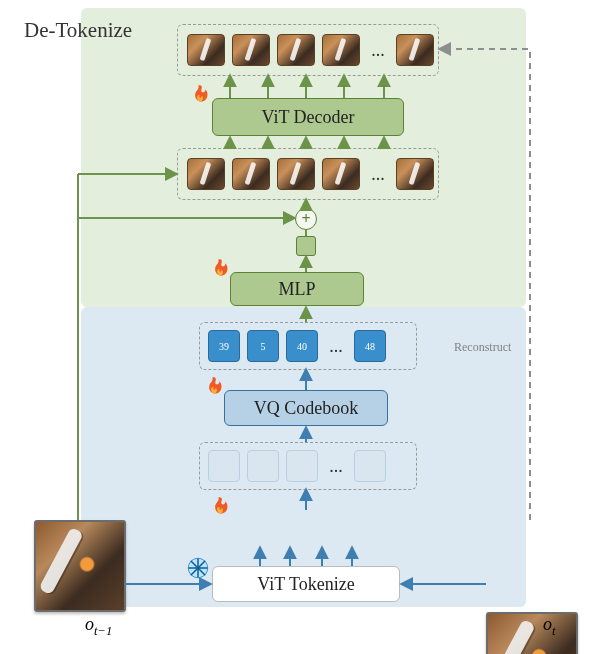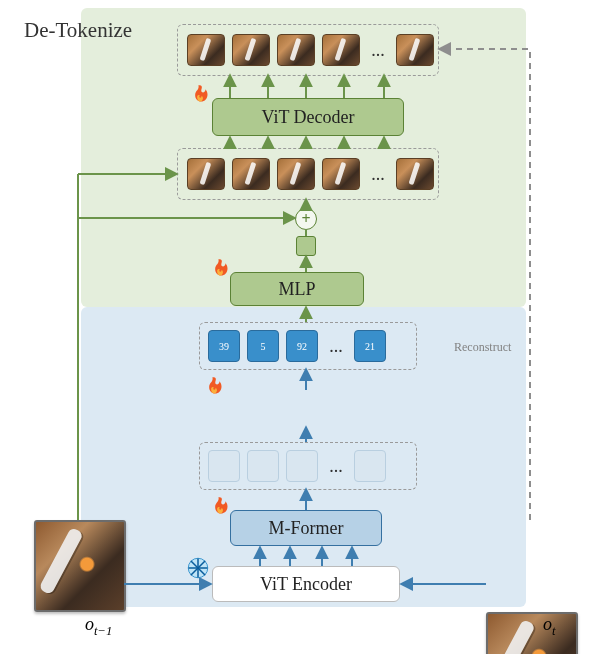--- a/index.html
+++ b/index.html
@@ -203,53 +203,53 @@
     <svg viewBox="0 0 32 40">
         <path d="M16 2c2 7-5 8-5 15 0 6 4 10 9 10 6 0 10-5 10-11 0-4-2-6-3-8 0 3-2 5-4 5-3 0-3-3-2-6 1-3 0-6-5-5z" fill="#f15a24" transform="translate(-4 0)"></path>
         <path d="M14 20c0 4 2 7 5 7 2 0 4-2 4-5 0-2-1-3-2-4 0 2-1 3-2 3-2 0-2-2-1-4-3 0-4 1-4 3z" fill="#fbb03b" transform="translate(-4 0)"></path>
       </svg>
   </div>
 
   <div class="abs dashed-box" style="left:199px; top:322px; width:216px; height:46px;"></div>
   <div class="abs token-row blue" style="left:208px; top:330px;">
     <div class="tok">39</div>
     <div class="tok">5</div>
-    <div class="tok">92</div>
+    <div class="tok">40</div>
     <div class="dots">...</div>
-    <div class="tok">21</div>
-  </div>
-
+    <div class="tok">48</div>
+  </div>
+
+  <div class="abs module blue-mod" style="left:224px; top:390px; width:164px; height:36px;">
+    <span>VQ Codebook</span>
+  </div>
   <div class="flame abs" style="left:204px; top:376px;">
     <svg viewBox="0 0 32 40">
         <path d="M16 2c2 7-5 8-5 15 0 6 4 10 9 10 6 0 10-5 10-11 0-4-2-6-3-8 0 3-2 5-4 5-3 0-3-3-2-6 1-3 0-6-5-5z" fill="#f15a24" transform="translate(-4 0)"></path>
         <path d="M14 20c0 4 2 7 5 7 2 0 4-2 4-5 0-2-1-3-2-4 0 2-1 3-2 3-2 0-2-2-1-4-3 0-4 1-4 3z" fill="#fbb03b" transform="translate(-4 0)"></path>
       </svg>
   </div>
 
   <div class="abs dashed-box" style="left:199px; top:442px; width:216px; height:46px;"></div>
   <div class="abs token-row blue-light" style="left:208px; top:450px;">
     <div class="tok"></div>
     <div class="tok"></div>
     <div class="tok"></div>
     <div class="dots">...</div>
     <div class="tok"></div>
   </div>
 
-  <div class="abs module blue-mod" style="left:230px; top:510px; width:152px; height:36px;">
-    <span>M-Former</span>
-  </div>
   <div class="flame abs" style="left:210px; top:496px;">
     <svg viewBox="0 0 32 40">
         <path d="M16 2c2 7-5 8-5 15 0 6 4 10 9 10 6 0 10-5 10-11 0-4-2-6-3-8 0 3-2 5-4 5-3 0-3-3-2-6 1-3 0-6-5-5z" fill="#f15a24" transform="translate(-4 0)"></path>
         <path d="M14 20c0 4 2 7 5 7 2 0 4-2 4-5 0-2-1-3-2-4 0 2-1 3-2 3-2 0-2-2-1-4-3 0-4 1-4 3z" fill="#fbb03b" transform="translate(-4 0)"></path>
       </svg>
   </div>
 
   <div class="abs module white-mod" style="left:212px; top:566px; width:188px; height:36px;">
-    <span>ViT Encoder</span>
+    <span>ViT Tokenize</span>
   </div>
   <div class="snow abs" style="left:186px; top:556px;">
     <svg viewBox="0 0 32 32">
       <circle cx="16" cy="16" r="13" fill="#bfe4f7" stroke="#2b8dc9" stroke-width="1.2"></circle>
       <g stroke="#0a5d9c" stroke-width="2" stroke-linecap="round">
         <line x1="16" y1="4" x2="16" y2="28"></line>
         <line x1="4" y1="16" x2="28" y2="16"></line>
         <line x1="7" y1="7" x2="25" y2="25"></line>
         <line x1="25" y1="7" x2="7" y2="25"></line>
       </g>

